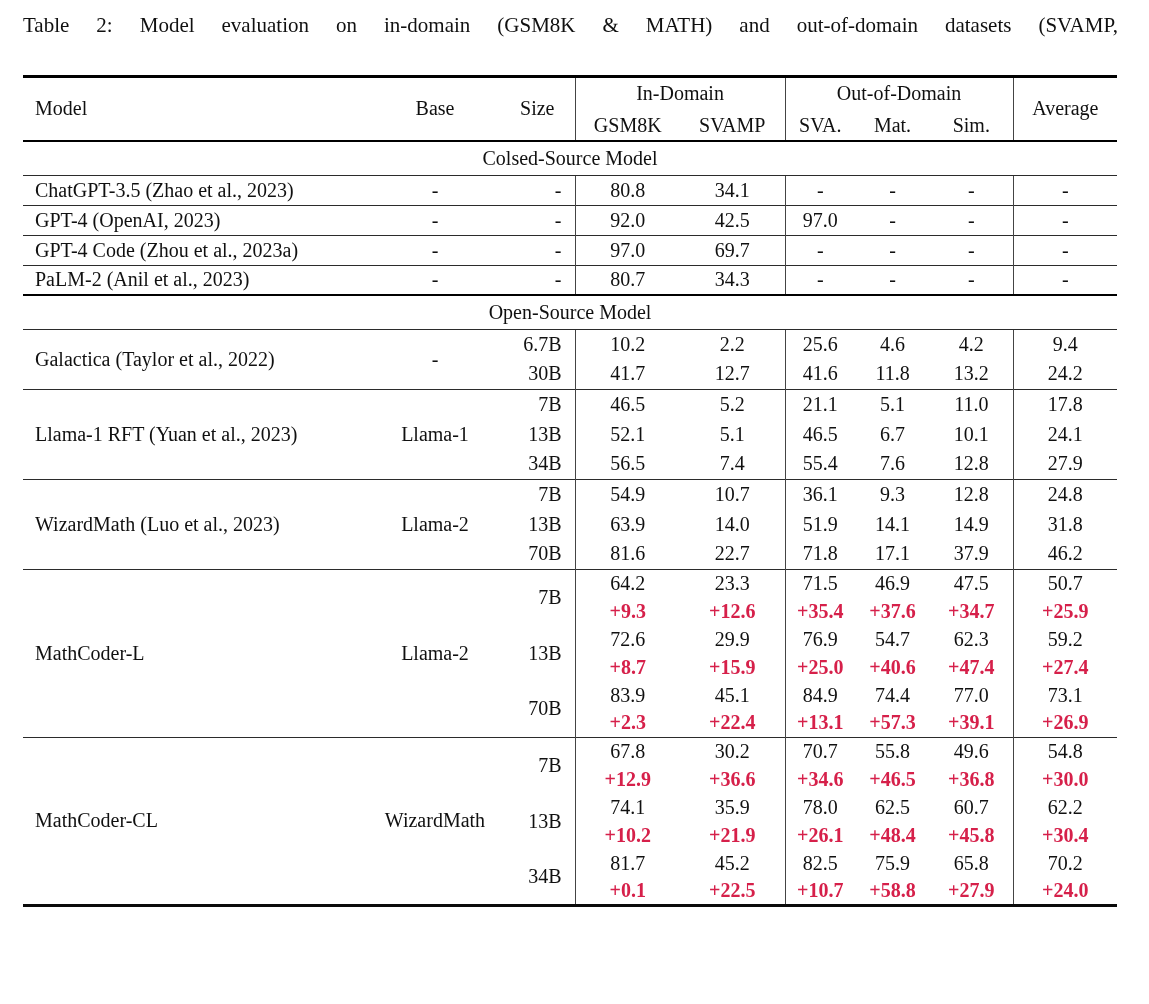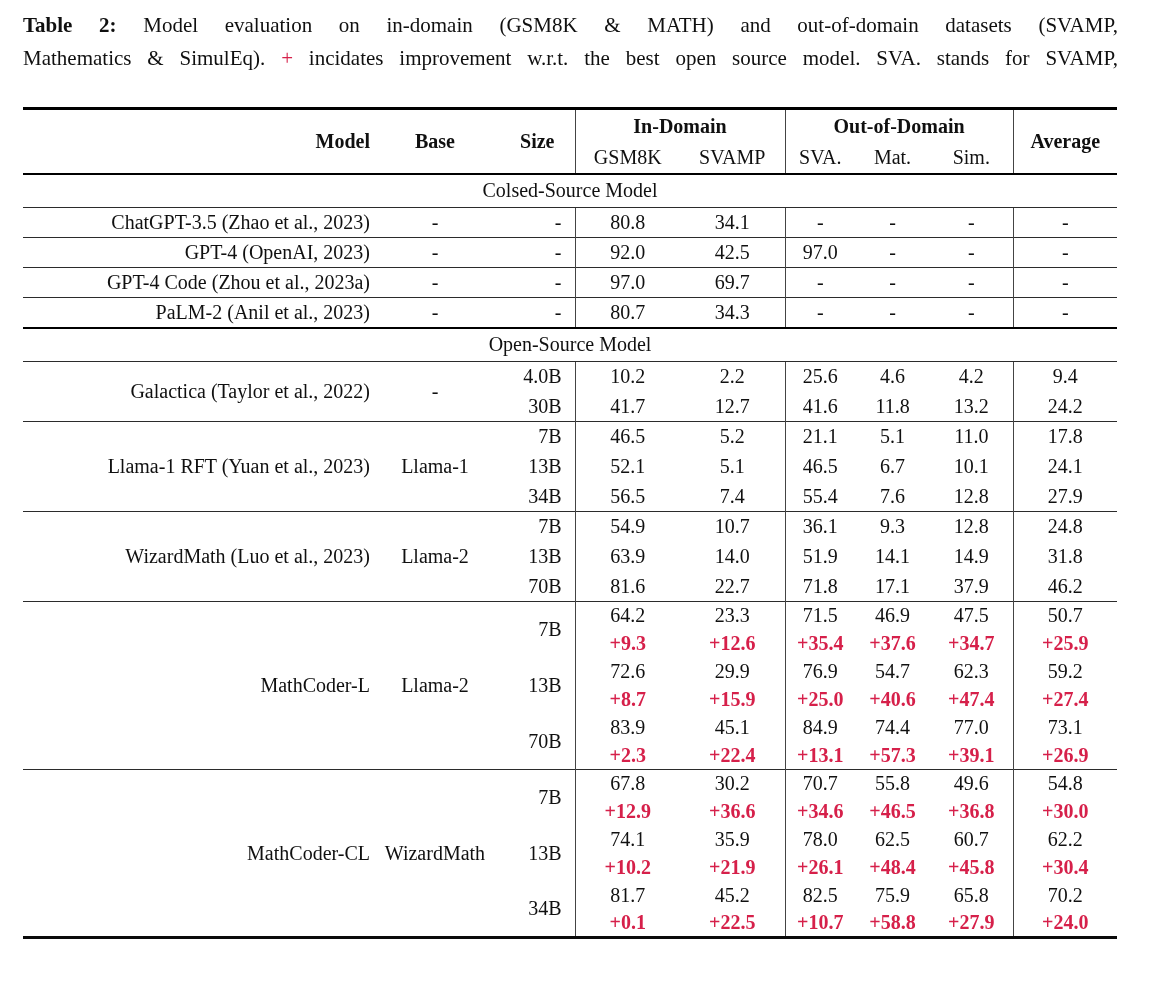--- a/index.html
+++ b/index.html
@@ -13,21 +13,21 @@
   }
   
   .caption {
     margin: 9px 0 0 23px;
     width: 1095px;
     font-size: 21px;
     line-height: 32.5px;
   }
   .cap-line { width: 100%; }
   .cap-line.just { text-align: justify; text-align-last: justify; }
-  .b { font-weight: bold; }
+  .b { font-weight: normal; }
   .red { color: var(--accent-red); }
   
   table.paper-table {
     margin: 33px 0 0 23px;
     width: 1094px;
     border-collapse: collapse;
     table-layout: fixed;
     font-size: 20px;
     border-top: 3px solid #000;
     border-bottom: 3px solid #0a0a0a;
@@ -44,31 +44,30 @@
   tr.h2 { height: 31px; }
   tr.section-title-row td {
     height: 34px;
     border-top: 2px solid #000;
     border-bottom: 1px solid #2b2b2b;
     font-weight: normal;
   }
   tbody tr { height: 30px; }
   tbody tr.tight { height: 28px; }
   tr.group-start td { border-top: 1px solid #2b2b2b; }
-  .model-cell { text-align: right; padding-left: 12px; }
+  .model-cell { text-align: left; padding-left: 12px; }
   .size-cell { text-align: right; padding-right: 13px; }
   .br { border-right: 1px solid #444; }
   td.delta { color: var(--accent-red); font-weight: bold; margin-left: 28px; }
 </style>
 </head>
 <body>
 
 <div class="caption">
   <div class="cap-line just"><span class="b">Table 2:</span> <span>Model evaluation on in-domain (GSM8K &amp; MATH) and out-of-domain datasets (SVAMP,</span></div>
-  <div class="cap-line just"><span>Mathematics &amp; SimulEq).</span> <span class="red">+</span> <span>incidates improvement w.r.t. the best open source model. SVA. stands for SVAMP,</span></div>
 </div>
 
 <table class="paper-table">
   <colgroup>
     <col style="width:347px">
       <col style="width:130px">
       <col style="width:75px">
     <col style="width:105px">
       <col style="width:105px">
     <col style="width:70px">
@@ -140,21 +139,21 @@
         <td class="val">-</td>
         <td class="val br">-</td>
         <td class="val">-</td>
       </tr>
       <tr class="section-title-row">
         <td class="section-title" colspan="9">Open-Source Model</td>
       </tr>
       <tr class="group-start">
         <td class="model-cell" rowspan="2">Galactica (Taylor et al., 2022)</td>
         <td class="base-cell" rowspan="2">-</td>
-        <td class="size-cell br">4.0B</td>
+        <td class="size-cell br">6.7B</td>
         <td class="val">10.2</td>
         <td class="val br">2.2</td>
         <td class="val">25.6</td>
         <td class="val">4.6</td>
         <td class="val br">4.2</td>
         <td class="val">9.4</td>
       </tr>
       <tr>
         <td class="size-cell br">30B</td>
         <td class="val">41.7</td>

